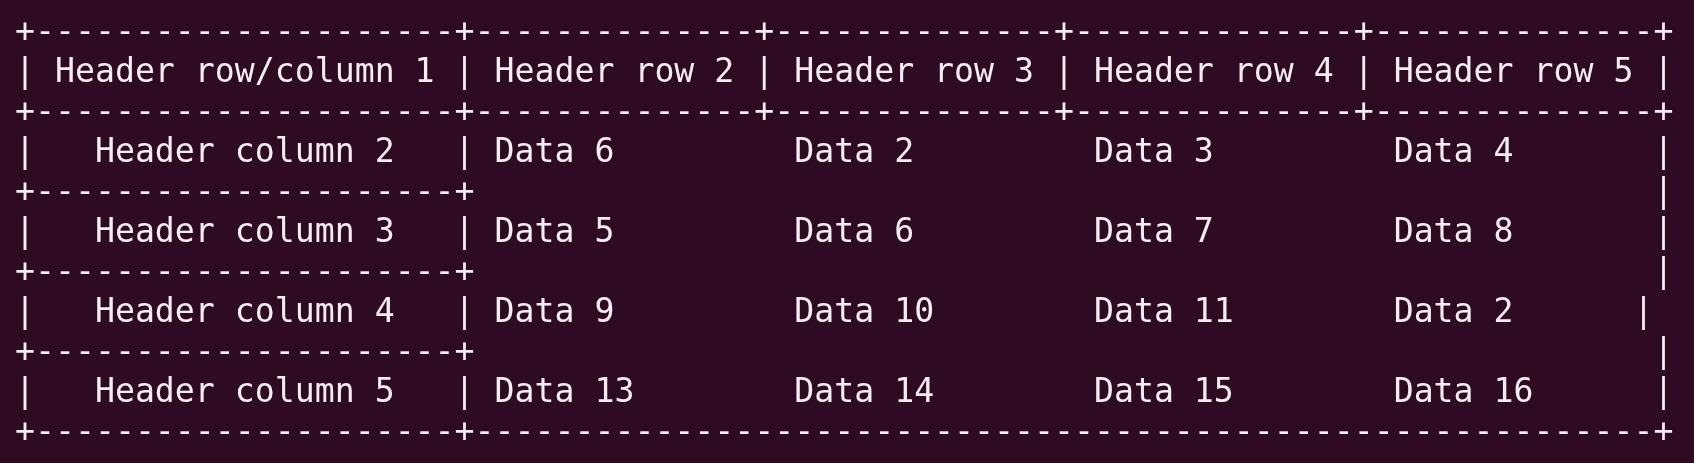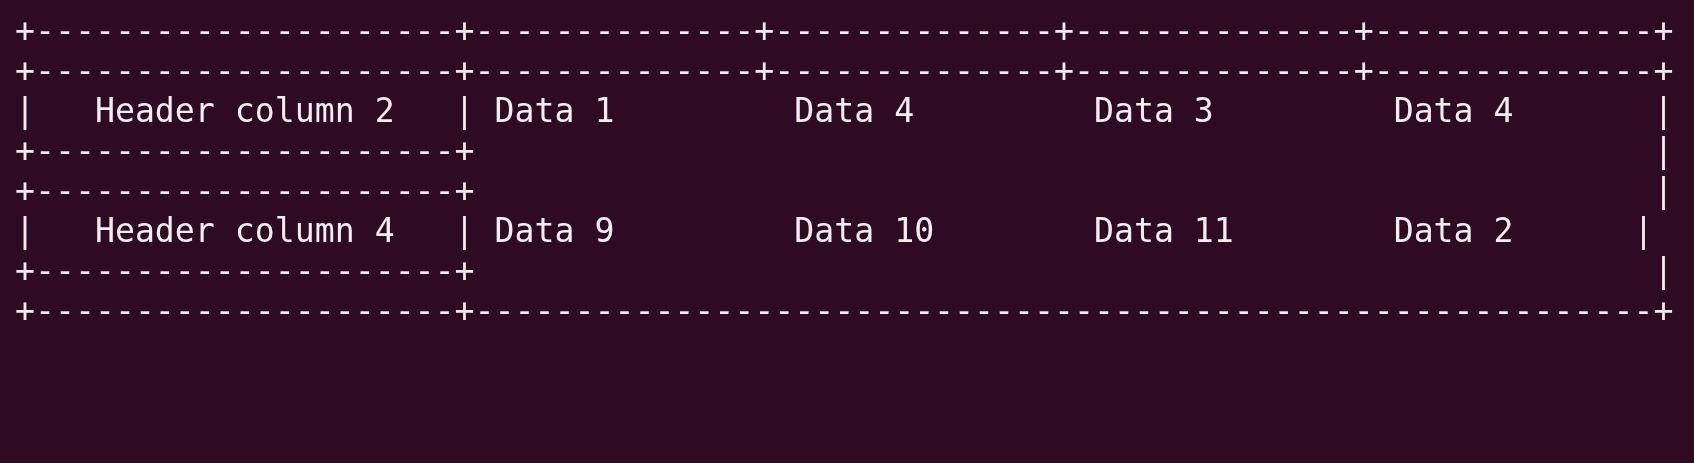--- a/index.html
+++ b/index.html
@@ -26,20 +26,23 @@
     line-height: 40px;
     white-space: pre;
     letter-spacing: 0;
   }
 </style>
 </head>
 <body style="background-color: rgb(47, 10, 35);">
 
 <div class="terminal" style="background-color: rgb(47, 10, 35); color: rgb(241, 237, 241);">
   <div class="term-line">+---------------------+--------------+--------------+--------------+--------------+</div>
+  <div class="term-line">| Header row/column 1 | Header row 2 | Header row 3 | Header row 4 | Header row 5 |</div>
   <div class="term-line">+---------------------+--------------+--------------+--------------+--------------+</div>
-  <div class="term-line">|   Header column 2   | Data 1         Data 4         Data 3         Data 4       |</div>
+  <div class="term-line">|   Header column 2   | Data 6         Data 2         Data 3         Data 4       |</div>
   <div class="term-line">+---------------------+                                                           |</div>
+  <div class="term-line">|   Header column 3   | Data 5         Data 6         Data 7         Data 8       |</div>
   <div class="term-line">+---------------------+                                                           |</div>
   <div class="term-line">|   Header column 4   | Data 9         Data 10        Data 11        Data 2      |</div>
   <div class="term-line">+---------------------+                                                           |</div>
+  <div class="term-line">|   Header column 5   | Data 13        Data 14        Data 15        Data 16      |</div>
   <div class="term-line">+---------------------+-----------------------------------------------------------+</div>
 </div>
 
 </body></html>

